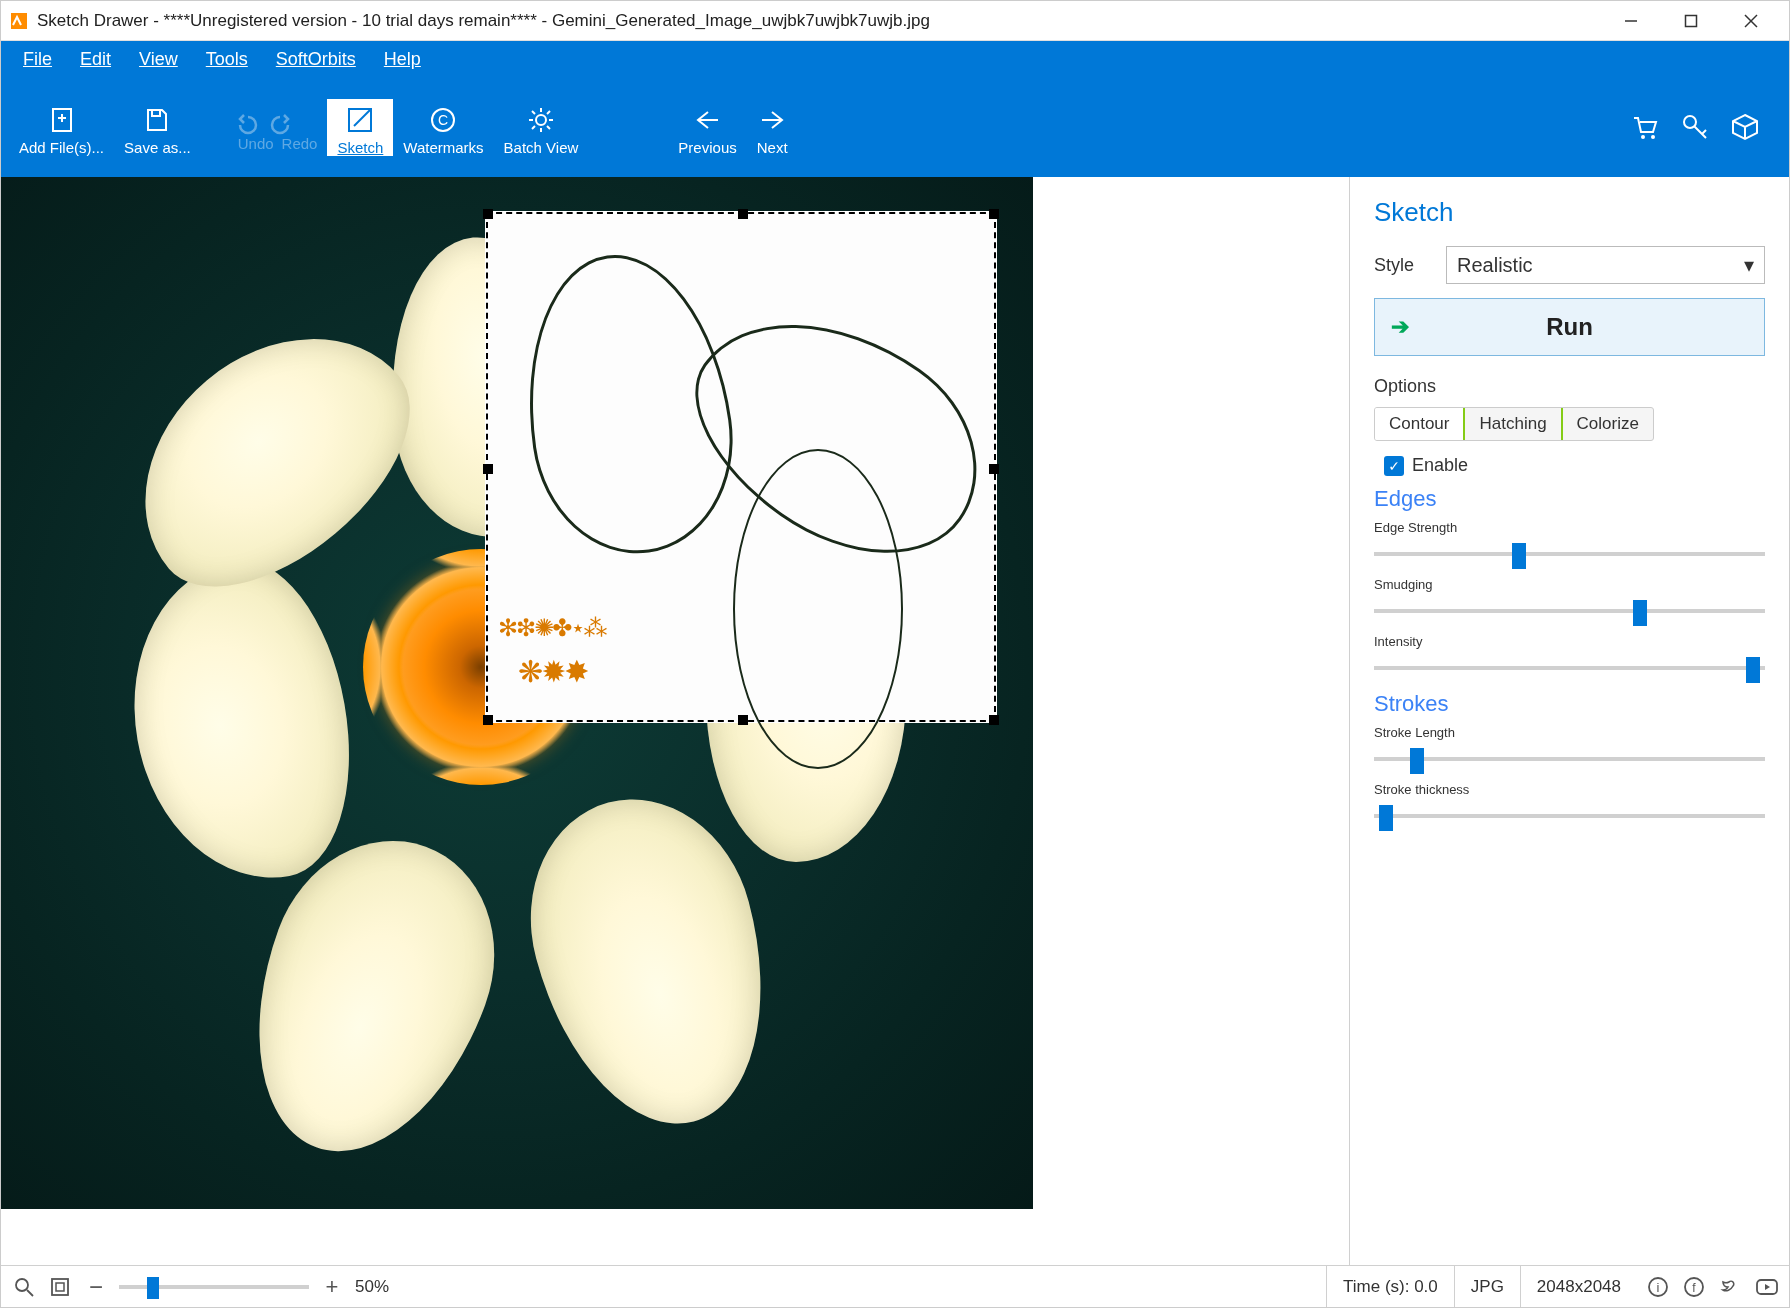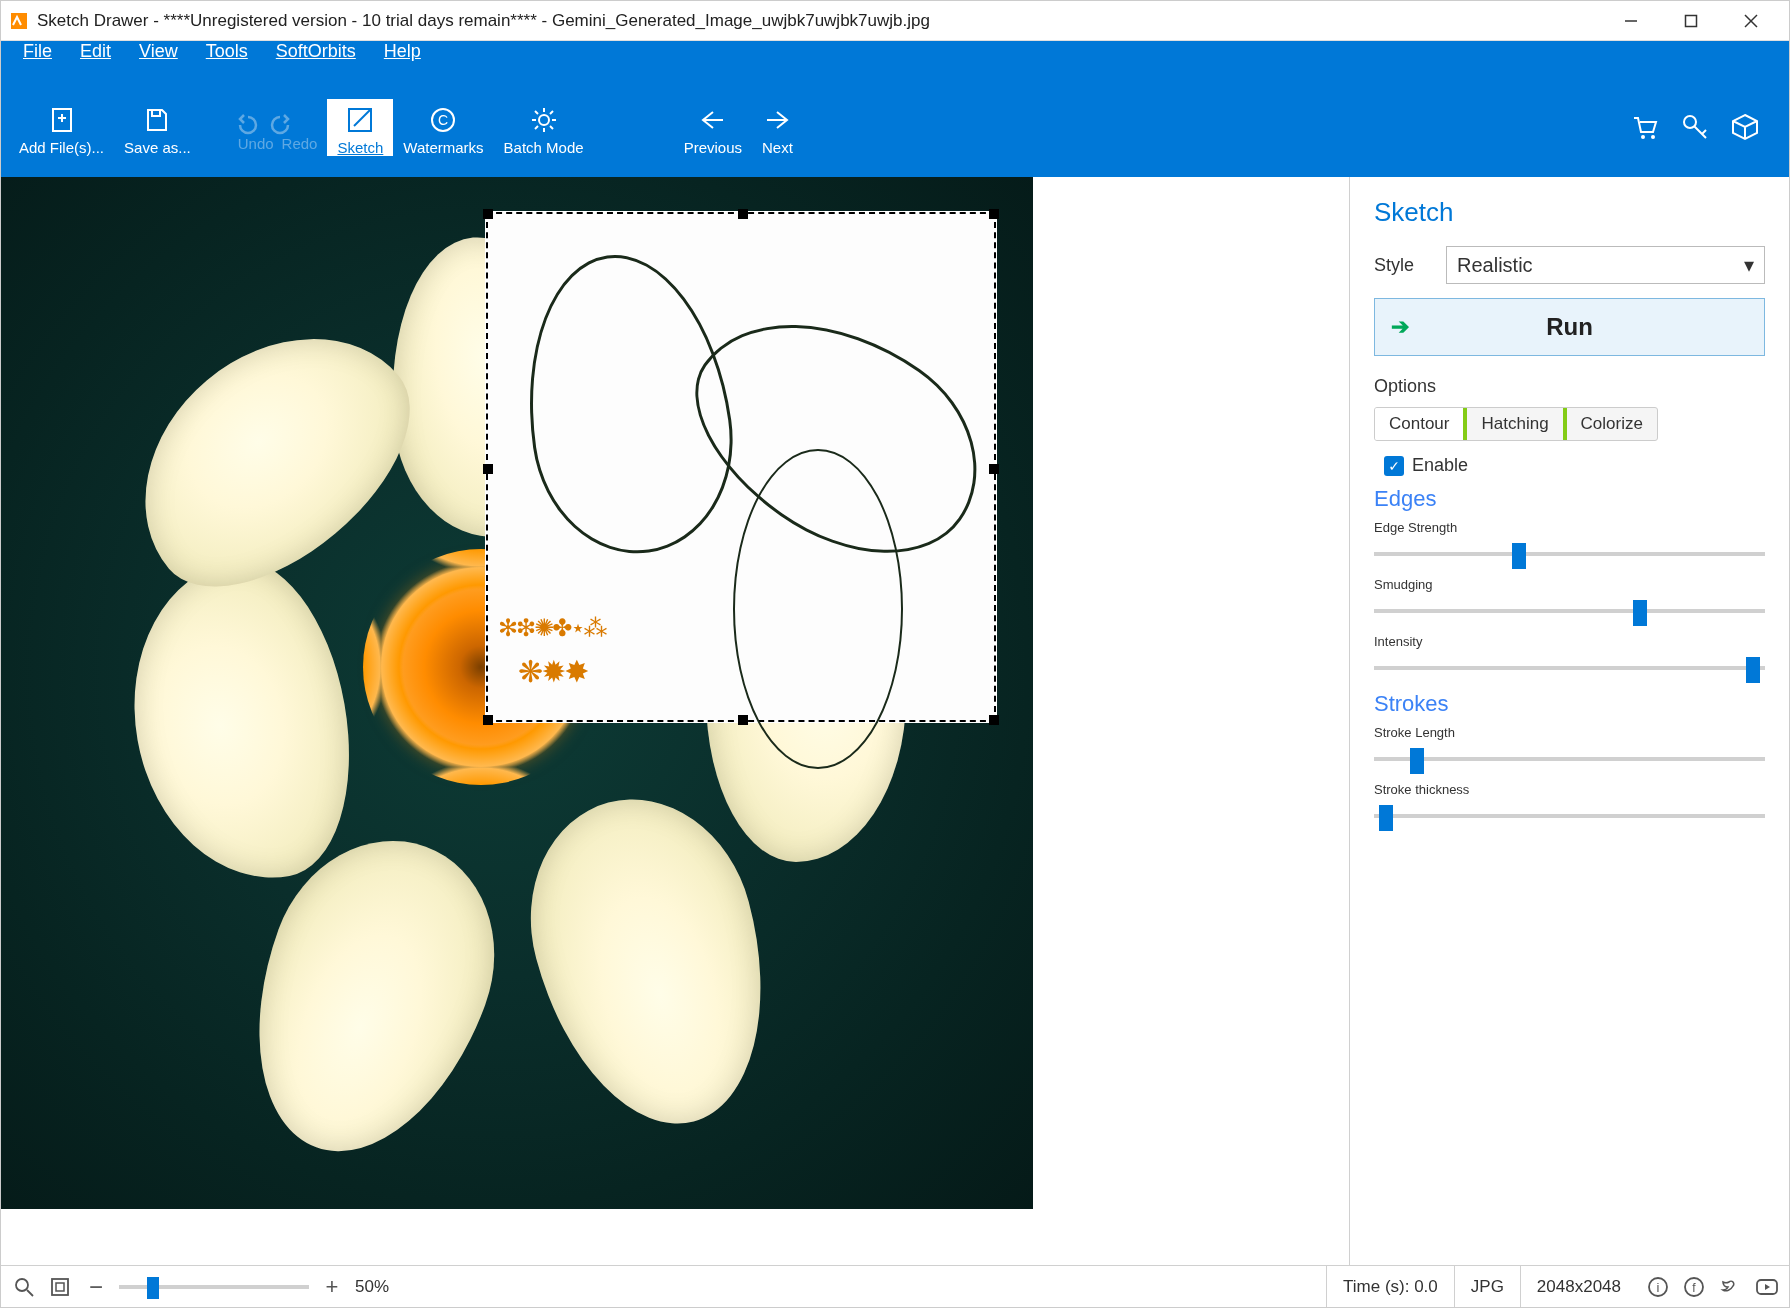--- a/index.html
+++ b/index.html
@@ -6,21 +6,21 @@
 html, body { width: 1790px; height: 1308px; overflow: hidden; background: #f0f0f0; }
 
 .window { width: 100%; height: 100%; display: flex; flex-direction: column; background: #fff; border: 1px solid #ccc; }
 
 .titlebar { height: 40px; background: #fff; display: flex; align-items: center; padding: 0 8px; border-bottom: 1px solid #e0e0e0; }
 .titlebar .app-icon { width: 20px; height: 20px; margin-right: 8px; }
 .titlebar .title { flex: 1; font-size: 17px; color: #222; }
 .titlebar .win-btns { display: flex; gap: 0; }
 .titlebar .win-btn { width: 60px; height: 40px; display: flex; align-items: center; justify-content: center; font-size: 16px; color: #333; cursor: pointer; }
 
-.menubar { height: 36px; background: #0078d7; display: flex; padding: 0 8px; }
+.menubar { height: 36px; background: #0078d7; display: flex; align-items: center; padding: 13px 8px; }
 .menubar .menu-item { color: #fff; font-size: 18px; padding: 0 14px; cursor: pointer; }
 .menubar .menu-item .u { text-decoration: underline; }
 
 .ribbon { height: 100px; background: #0078d7; display: flex; align-items: center; padding: 0 8px; color: #fff; }
 .ribbon-btn { display: flex; flex-direction: column; align-items: center; justify-content: flex-start; padding: 6px 10px 0 10px; font-size: 15px; color: #fff; cursor: pointer; text-align: center; }
 .ribbon-btn .icon { width: 30px; height: 30px; margin-bottom: 4px; display:flex; align-items:center; justify-content:center; }
 .ribbon-btn.active { background: #fff; color: #0078d7; }
 .ribbon-btn.active .label { text-decoration: underline; }
 .ribbon-btn.disabled { opacity: .5; }
 .ribbon .spacer { flex: 1; }
@@ -47,21 +47,21 @@
 .row label { width: 60px; font-size: 18px; }
 .select { flex:1; border: 1px solid #bbb; background: #fff; padding: 6px 10px; font-size: 20px; display:flex; justify-content:space-between; align-items:center; cursor:pointer; }
 .presets-row { display:flex; align-items:flex-end; gap:12px; margin-bottom:14px; }
 .presets-icon { width:36px; height:36px; display:flex; align-items:center;justify-content:center; }
 .presets-col { flex:1; }
 .presets-col .plabel { font-size:16px; color:#555; margin-bottom:2px; }
 .run-btn { width:100%; background:#e8f3fb; border:1px solid #7db8e0; padding:14px; font-size:24px; font-weight:600; color:#222; display:flex; align-items:center; justify-content:center; gap:14px; cursor:pointer; margin-bottom:20px; position:relative;}
 .run-btn .arrow { position:absolute; left:16px; color:#00a859; font-size:22px; }
 .section-title { font-size:18px; margin-bottom:10px; }
 .tabs { display:flex; border:1px solid #ccc; border-radius:3px; overflow:hidden; margin-bottom:14px; width:fit-content;}
-.tab { padding:6px 14px; font-size:17px; cursor:pointer; border-right:4px solid #84cc16; }
+.tab { padding:6px 14px; font-size:17px; cursor:pointer; border-right:2px solid #84cc16; }
 .tab:last-child{border-right:none;}
 .tab.active { background:#fff; position:relative; }
 .tabs{background:#f5f5f5}
 .tab.active{background:#fff;}
 .checkbox-row{display:flex;align-items:center;gap:8px;margin-bottom:10px;margin-left:10px;}
 .chk{width:20px;height:20px;background:#0078d7;display:flex;align-items:center;justify-content:center;color:#fff;font-size:14px;border-radius:3px;}
 .group-h{font-size:22px;color:#3b82f6;margin:6px 0 4px 0;}
 .slabel{font-size:13px;color:#333;margin:8px 0 4px 0;}
 .slider{position:relative;height:30px;margin-bottom:8px;}
 .slider .track{position:absolute;left:0;right:0;top:13px;height:4px;background:#d0d0d0;}
@@ -189,21 +189,21 @@
               <line x1="14" y1="22" x2="14" y2="26"></line>
               <line x1="2" y1="14" x2="6" y2="14"></line>
               <line x1="22" y1="14" x2="26" y2="14"></line>
               <line x1="5" y1="5" x2="8" y2="8"></line>
               <line x1="20" y1="20" x2="23" y2="23"></line>
               <line x1="5" y1="23" x2="8" y2="20"></line>
               <line x1="20" y1="8" x2="23" y2="5"></line>
             </g>
           </svg>
         </span>
-      <span class="label">Batch Mode</span>
+      <span class="label">Batch View</span>
     </div>
     <div style="width:80px;"></div>
     <div class="ribbon-btn">
       <span class="icon">
           <svg width="28" height="24" viewBox="0 0 28 24">
             <path d="M14 4 L4 12 L14 20 M4 12 H24" fill="none" stroke="#fff" stroke-width="2"></path>
           </svg>
         </span>
       <span class="label">Previous</span>
     </div>

